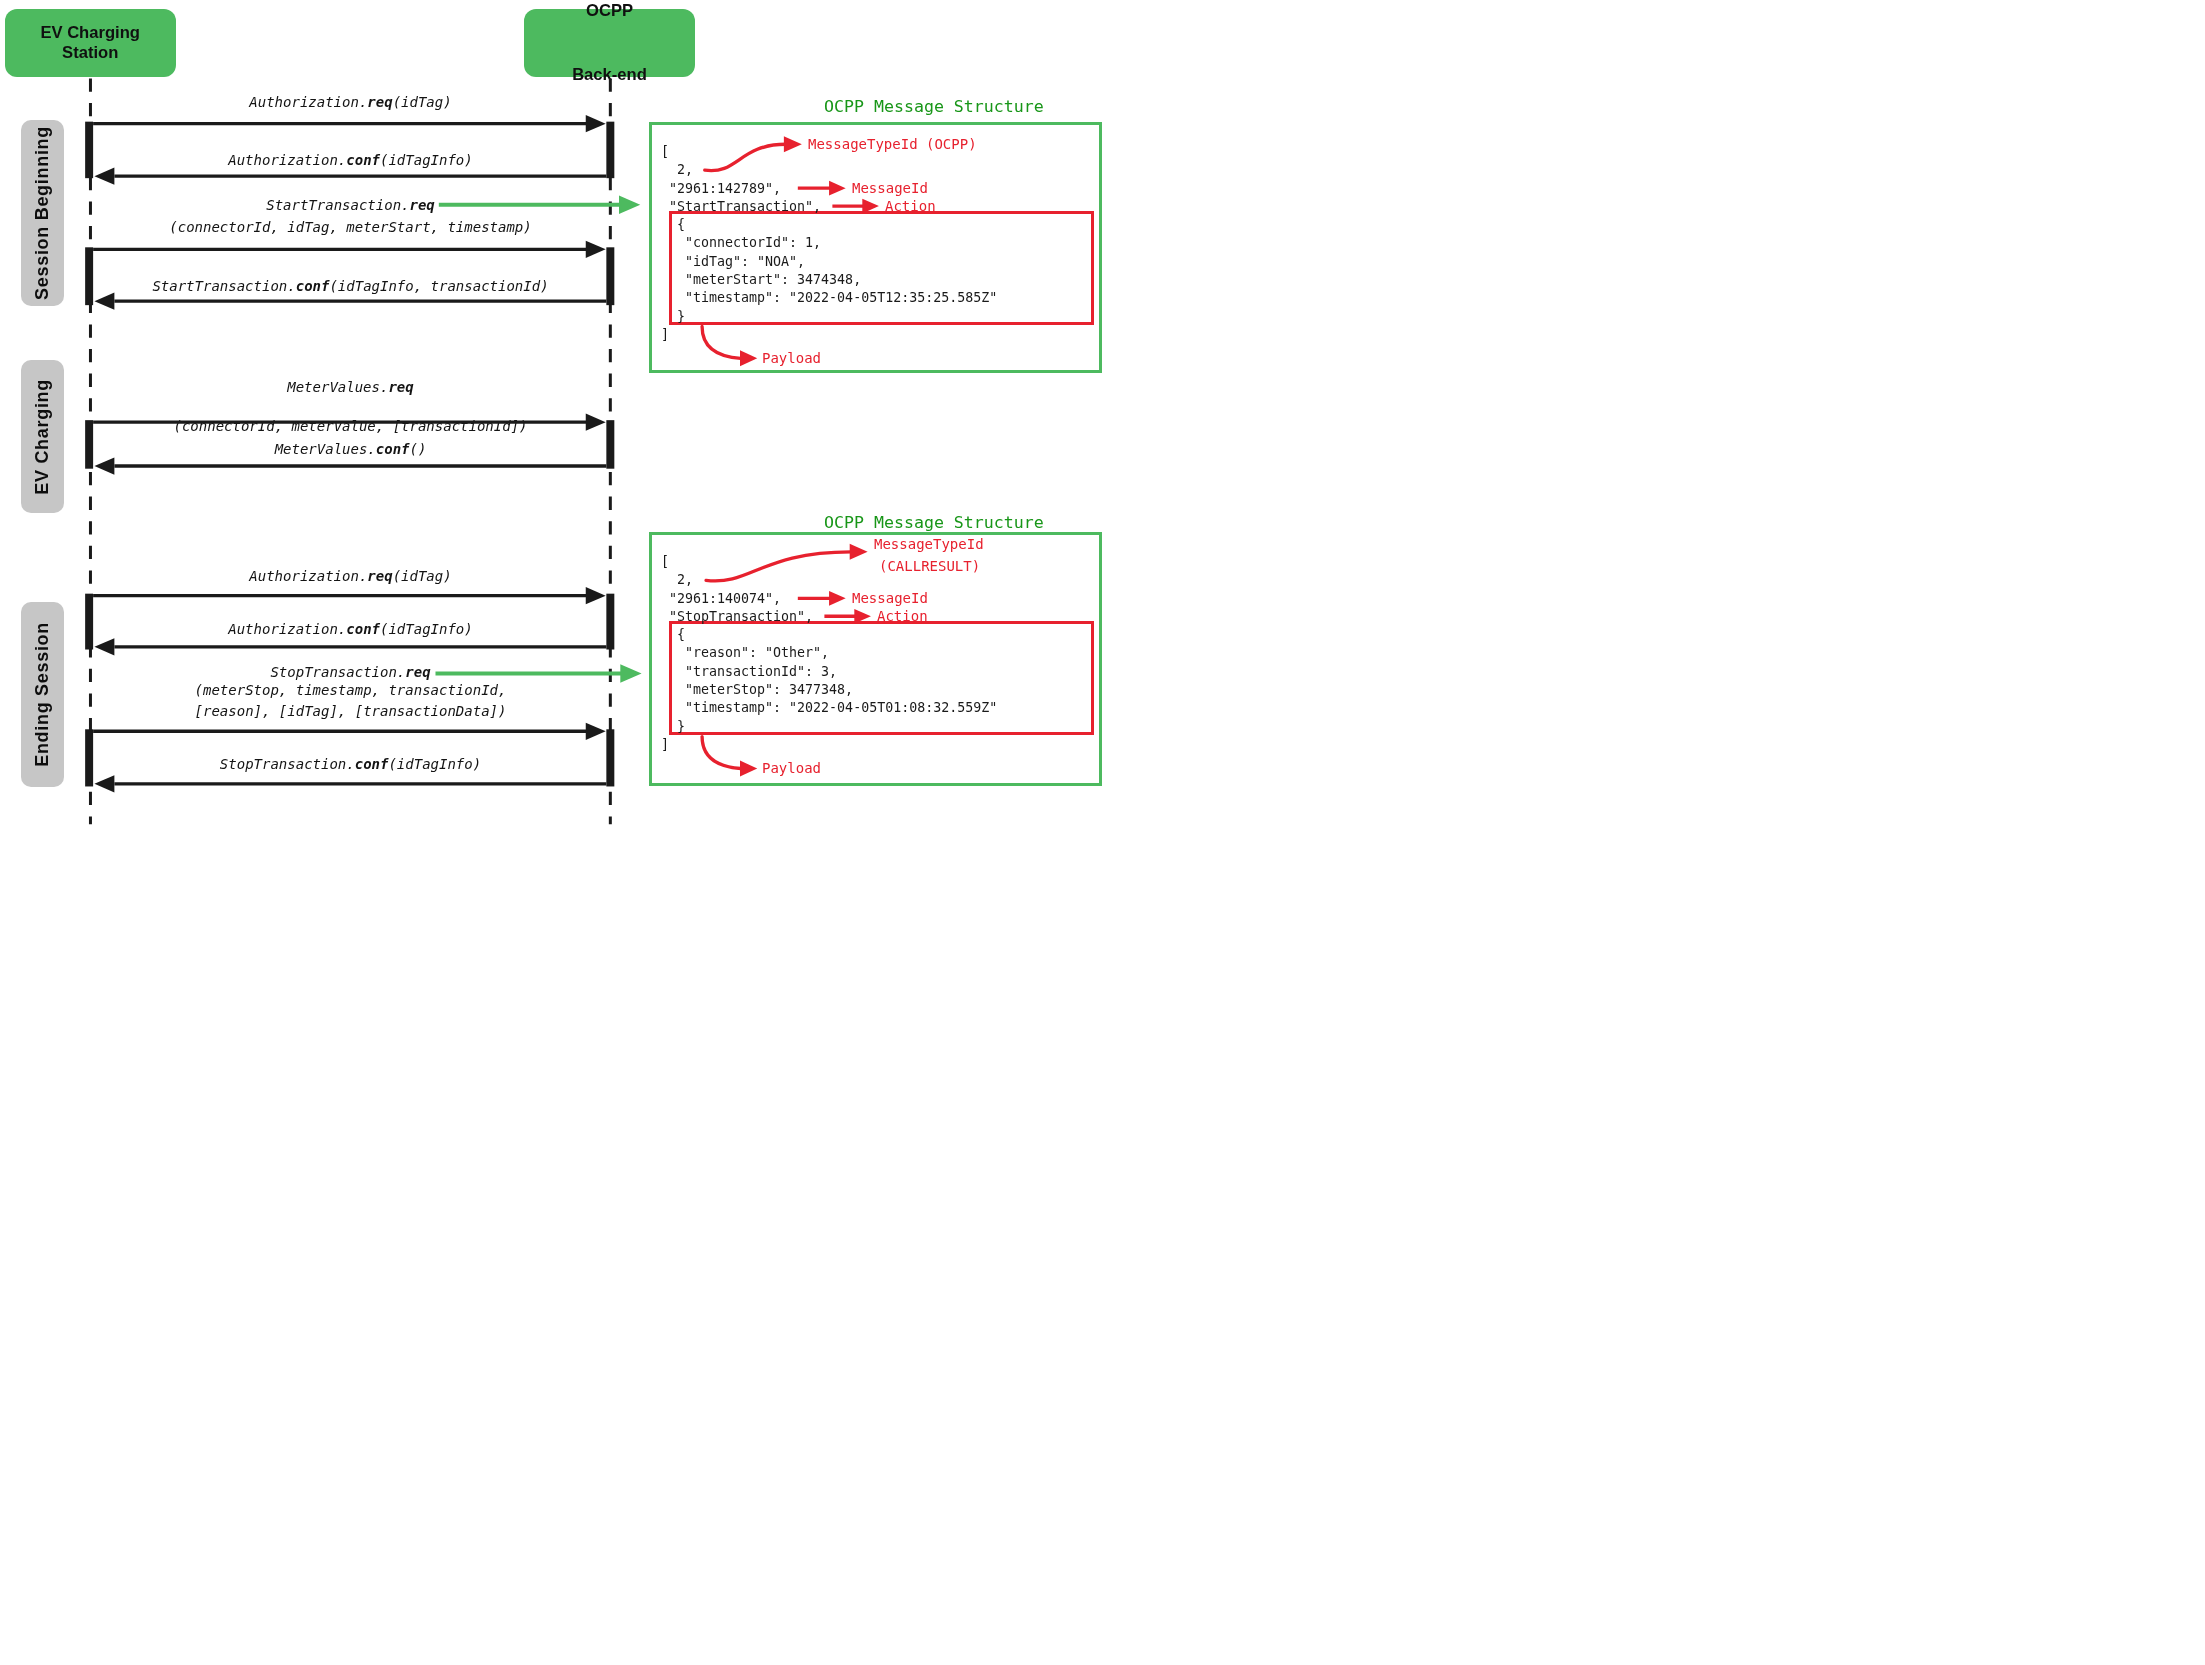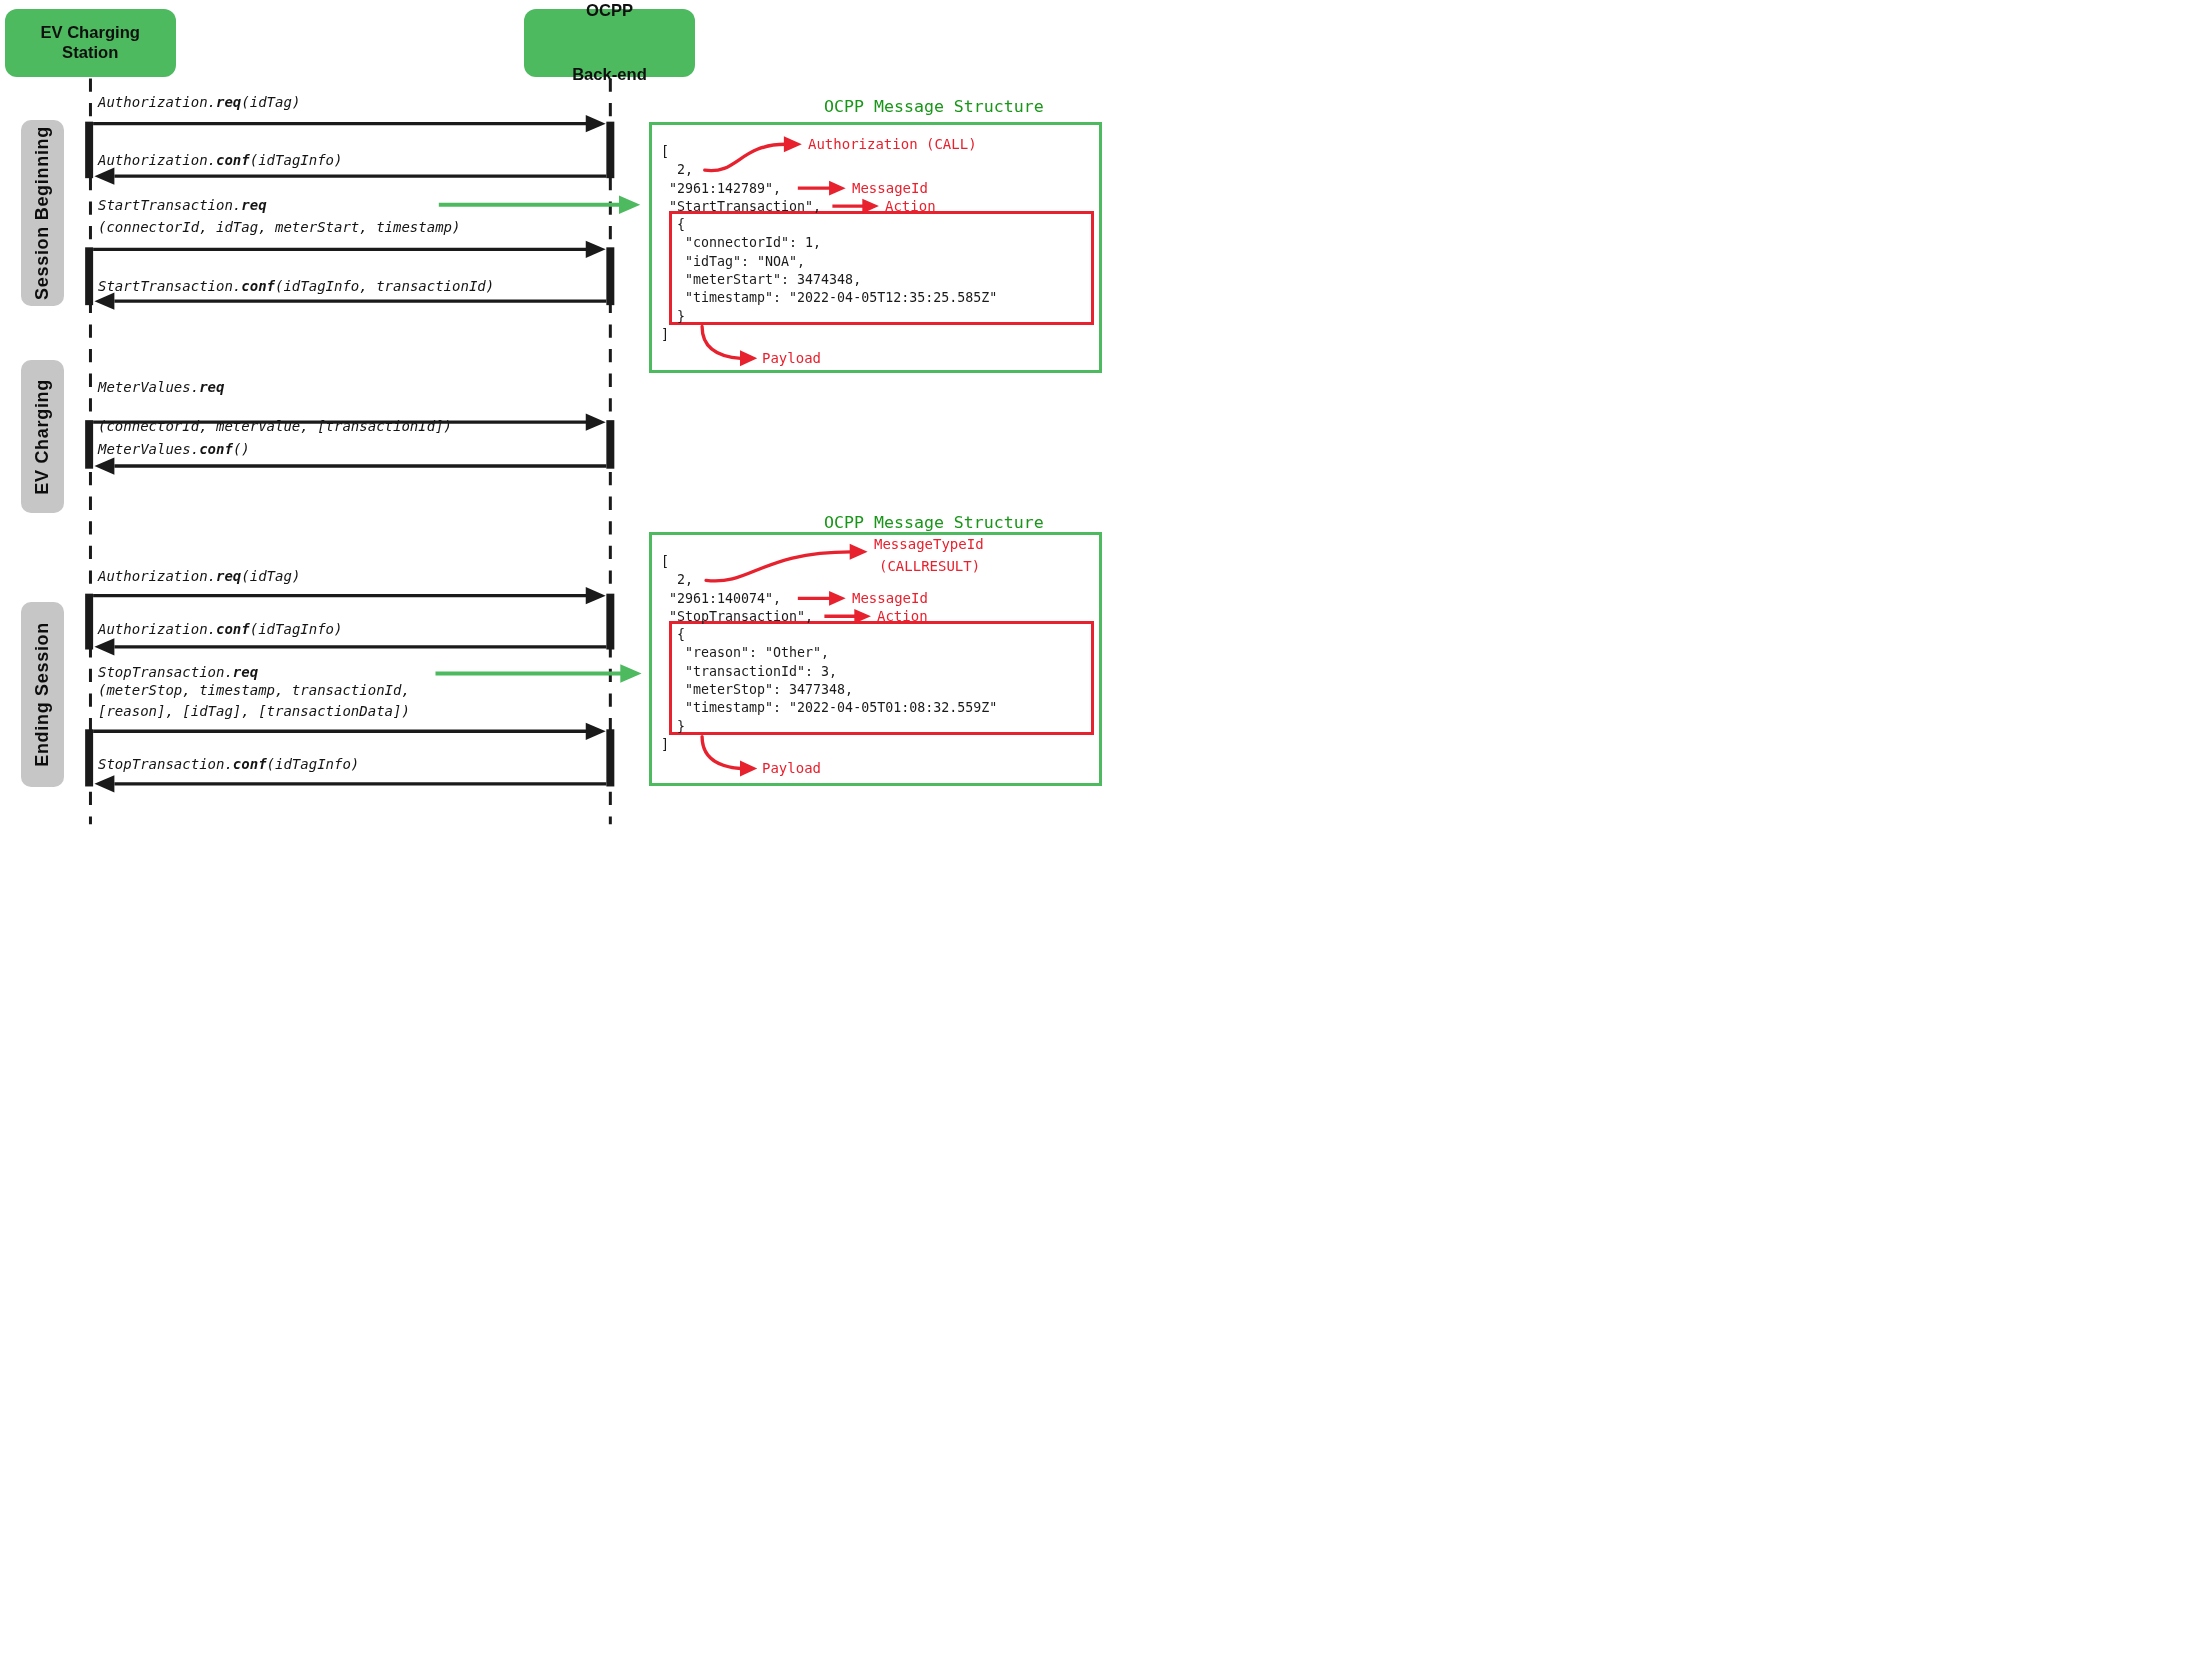--- a/index.html
+++ b/index.html
@@ -18,21 +18,21 @@
   .section-label{
     position:absolute;left:20.6px;width:43px;background:#c6c6c6;border-radius:10px;
     display:flex;justify-content:center;align-items:center;z-index:2;
   }
   .section-label span{
     writing-mode:vertical-rl;transform:rotate(180deg);
     font-family:"Liberation Sans","DejaVu Sans",sans-serif;font-weight:bold;
     font-size:18px;color:#0d0d0d;letter-spacing:0.7px;white-space:nowrap;
   }
   .msg{
-    position:absolute;left:98px;width:505px;
+    position:absolute;left:98px;width:505px;text-align:center;
     font-style:italic;font-size:14px;color:#141414;white-space:nowrap;z-index:4;
   }
   .msg .verb{font-weight:bold;}
   .panel{
     position:absolute;left:649px;width:453px;border:3.3px solid #4dba5f;background:#ffffff;
     box-sizing:border-box;z-index:2;
   }
   .panel-title{
     position:absolute;left:824px;width:276px;text-align:left;
     font-size:16.6px;color:#189618;white-space:nowrap;z-index:3;
@@ -101,21 +101,21 @@
     <div class="json-line"> "2961:142789",</div>
     <div class="json-line"> "StartTransaction",</div>
     <div class="json-line">  {</div>
     <div class="json-line">   "connectorId": 1,</div>
     <div class="json-line">   "idTag": "NOA",</div>
     <div class="json-line">   "meterStart": 3474348,</div>
     <div class="json-line">   "timestamp": "2022-04-05T12:35:25.585Z"</div>
     <div class="json-line">  }</div>
     <div class="json-line">]</div>
   </div>
-  <div class="ann" style="left:808px;top:136px;">Authorization (CALL)</div>
+  <div class="ann" style="left:808px;top:136px;">MessageTypeId (OCPP)</div>
   <div class="ann" style="left:852px;top:180px;">MessageId</div>
   <div class="ann" style="left:885px;top:198px;">Action</div>
   <div class="ann" style="left:762px;top:350px;">Payload</div>
 
   <div class="panel-title" style="top:513px;">OCPP Message Structure</div>
   <div class="panel" style="top:532px;height:254px;"></div>
   <div class="payload-box" style="top:621px;"></div>
   <div class="json-block" style="top:553px;">
     <div class="json-line">[</div>
     <div class="json-line">  2,</div>

